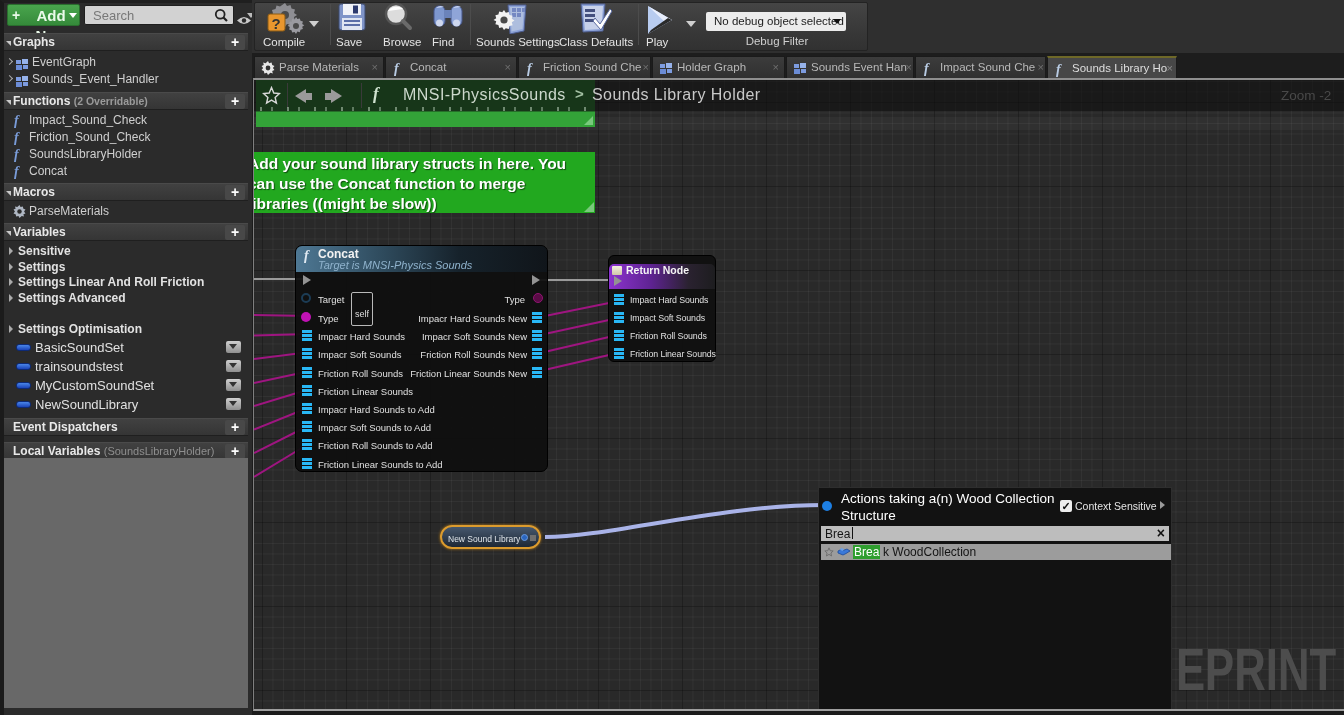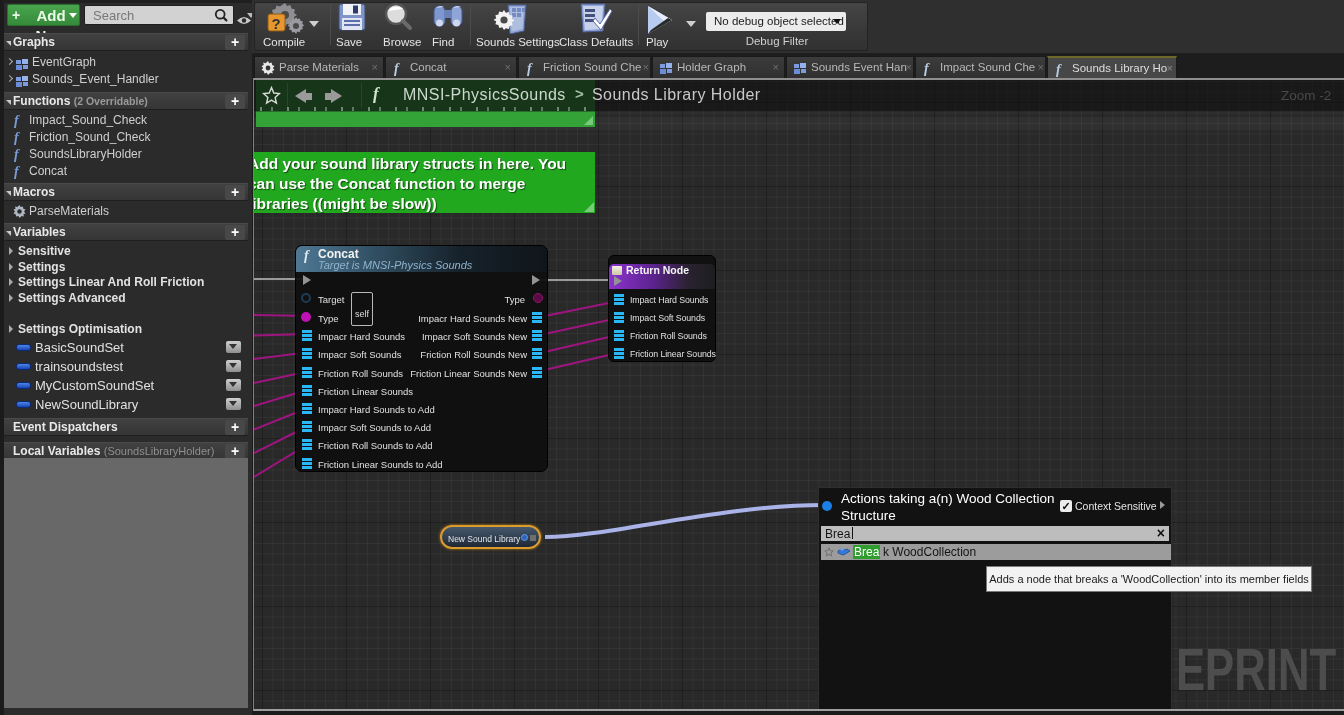--- a/index.html
+++ b/index.html
@@ -468,15 +468,14 @@
           </svg>
    <svg style="position:absolute;left:16px;top:2px" width="14" height="12" viewBox="0 0 14 12">
             <path d="M1 5l4-2 1 1.5L10 3l3 2-4 2.5L6 9 1 7z" fill="#3a78d8" stroke="#1c4a9a" stroke-width=".8"></path>
             <path d="M4 2l3 1-1 2-3-1z" fill="#6aa0e8"></path>
           </svg>
    <span style="position:absolute;left:32px;top:1px;background:#2f9e2f;color:#fff;font-size:12px;padding:0 1px">Brea</span>
    <span style="position:absolute;left:62px;top:1px;color:#141414;font-size:12px">k WoodCollection</span>
   </div>
  </div>
 
- <div class="a" style="left:732px;top:486px;width:326px;height:26px;background:#f2f2f2;border:1px solid #787878;color:#1b1b1b;font-size:11px;line-height:24px;text-align:center;white-space:nowrap">Adds a node that breaks a 'WoodCollection' into its member fields</div>
 </div>
 </div>
 
 </body></html>

